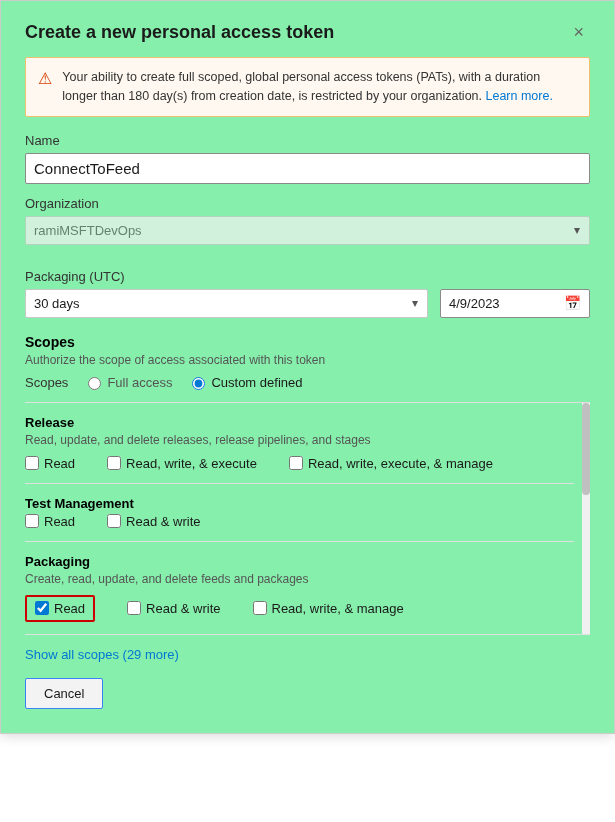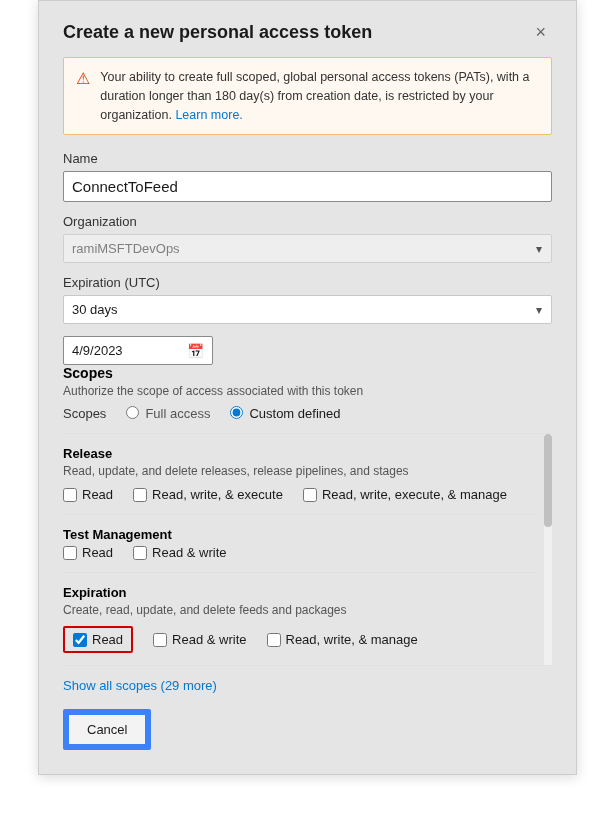--- a/index.html
+++ b/index.html
@@ -6,22 +6,22 @@
     body {
       font-family: "Segoe UI", Arial, sans-serif;
       font-size: 13px;
       background: #fff;
       display: flex;
       justify-content: center;
       align-items: flex-start;
       min-height: 822px;
     }
     .dialog {
-      width: 539px;
-      background: #e5e5e5;
+      width: 615px;
+      background: #86efac;
       border: 1px solid #ccc;
       box-shadow: 0 2px 12px rgba(0,0,0,0.15);
       padding: 20px 24px 24px 24px;
       position: relative;
     }
     .dialog-header {
       display: flex;
       justify-content: space-between;
       align-items: center;
       margin-bottom: 14px;
@@ -83,21 +83,21 @@
       outline: none;
       margin-bottom: 12px;
     }
     .text-input:disabled {
       background: #f3f3f3;
       color: #555;
     }
 
     .select-container {
       position: relative;
-      margin-bottom: 12px;
+      margin-bottom: 24px;
     }
     .select-input {
       width: 100%;
       border: 1px solid #c8c8c8;
       border-radius: 2px;
       padding: 6px 30px 6px 8px;
       font-size: 13px;
       color: #555;
       background: #f3f3f3;
       appearance: none;
@@ -110,22 +110,21 @@
       top: 50%;
       transform: translateY(-50%);
       color: #555;
       pointer-events: none;
       font-size: 12px;
     }
 
     .expiration-row {
       display: flex;
       gap: 12px;
-      margin-bottom: 0;
-      flex-direction: column;
+      margin-bottom: 16px;
     }
     .expiration-row .select-container {
       flex: 1;
       margin-bottom: 0;
     }
     .date-input-container {
       position: relative;
       width: 150px;
     }
     .date-input {
@@ -161,21 +160,21 @@
       margin-bottom: 8px;
     }
     .radio-row {
       display: flex;
       align-items: center;
       gap: 20px;
       margin-bottom: 4px;
     }
     .radio-option {
       display: flex;
-      align-items: flex-start;
+      align-items: flex-end;
       gap: 6px;
       cursor: pointer;
       font-size: 13px;
       color: #555;
     }
     .radio-option.active { color: #1a1a1a; }
     .radio-option input[type="radio"] {
       cursor: pointer;
       accent-color: #0078d4;
     }
@@ -189,21 +188,21 @@
       margin-bottom: 3px;
     }
     .scope-group-desc {
       font-size: 12px;
       color: #555;
       margin-bottom: 9px;
     }
     .scope-checkboxes {
       display: flex;
       align-items: center;
-      gap: 20px;
+      gap: 32px;
       flex-wrap: wrap;
     }
     .checkbox-option {
       display: flex;
       align-items: center;
       gap: 5px;
       cursor: pointer;
       font-size: 13px;
       color: #1a1a1a;
     }
@@ -252,21 +251,21 @@
       border: 2px solid #c00;
       border-radius: 2px;
       padding: 7px 18px;
       font-size: 13px;
       cursor: pointer;
       font-weight: 400;
     }
     .btn-cancel {
       background: #f3f3f3;
       color: #1a1a1a;
-      border: 6px solid #3b82f6;
+      border: 1px solid #3b82f6;
       border-radius: 2px;
       padding: 7px 18px;
       font-size: 13px;
       cursor: pointer;
     }
 
     .scrolltrack {
       position: absolute;
       right: 0;
       top: 0;
@@ -315,21 +314,21 @@
     <div class="select-container">
       <select class="select-input" disabled="">
         <option>ramiMSFTDevOps</option>
       </select>
       <span class="select-arrow">▾</span>
     </div>
   </div>
 
   
   <div>
-    <div class="field-label">Expiration (UTC)</div>
+    <div class="field-label">Packaging (UTC)</div>
     <div class="expiration-row">
       <div class="select-container">
         <select class="select-input" style="background:#fff; color:#1a1a1a; cursor:pointer;">
           <option>30 days</option>
         </select>
         <span class="select-arrow">▾</span>
       </div>
       <div class="date-input-container">
         <input class="date-input" type="text" value="4/9/2023" style="">
         <span class="calendar-icon">📅</span>
@@ -385,21 +384,21 @@
             <span>Read</span>
           </label>
           <label class="checkbox-option">
             <input type="checkbox" style="">
             <span>Read &amp; write</span>
           </label>
         </div>
       </div>
 
       <div class="scope-group" style="border-bottom: none;">
-        <div class="scope-group-title">Expiration</div>
+        <div class="scope-group-title">Packaging</div>
         <div class="scope-group-desc">Create, read, update, and delete feeds and packages</div>
         <div class="scope-checkboxes">
           <label class="checkbox-option highlighted">
             <input type="checkbox" checked="" style="">
             <span>Read</span>
           </label>
           <label class="checkbox-option">
             <input type="checkbox" style="">
             <span>Read &amp; write</span>
           </label>

